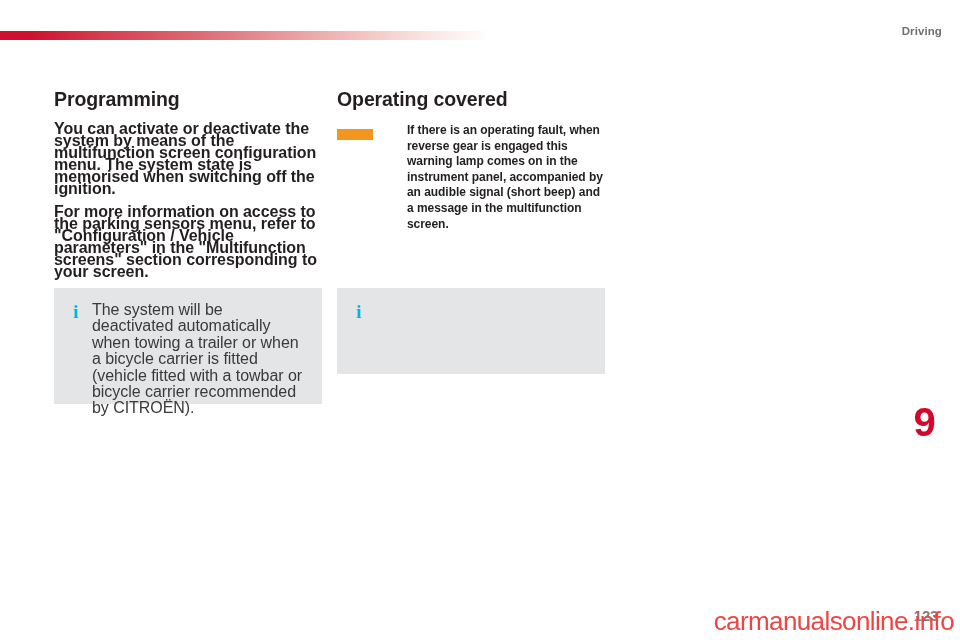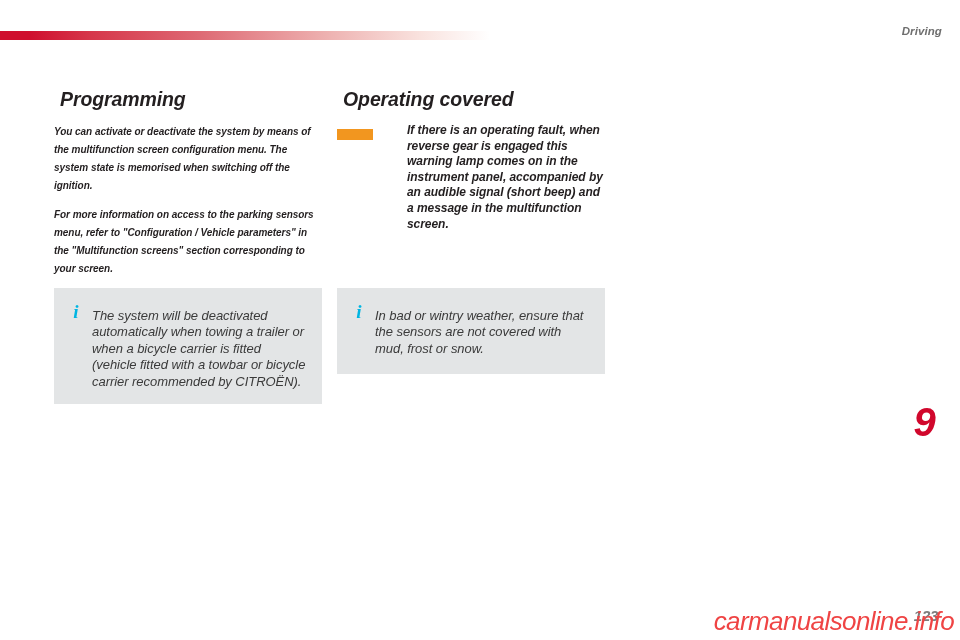--- a/index.html
+++ b/index.html
@@ -13,21 +13,20 @@
     font-family: "Liberation Sans", sans-serif;
     overflow: hidden;
     position: relative;
   }
 
   .page {
     position: absolute;
     inset: 0;
     width: 960px;
     height: 640px;
-    font-style: italic;
   }
 
   
   .header-rule {
     position: absolute;
     left: 0;
     top: 31px;
     width: 490px;
     height: 9px;
     background: linear-gradient(to right,
@@ -53,34 +52,34 @@
   
   .col {
     position: absolute;
     top: 88px;
     width: 268px;
   }
   .col-left  { left: 54px; }
   .col-right { left: 337px; }
 
   h2.section-title {
-    margin: 0 0 13px 6px;
+    margin: 0 0 13px 0;
     font-size: 19.5px;
     font-weight: bold;
     color: #231f20;
     letter-spacing: -0.1px;
     line-height: 22px;
   }
 
   p.lead {
     margin: 0;
-    font-size: 10px;
+    font-size: 16px;
     font-weight: bold;
     color: #231f20;
-    line-height: 18px;
+    line-height: 12px;
     letter-spacing: -0.05px;
   }
   p.lead + p.lead { margin-top: 11px; }
 
   
   .warning-block {
     position: relative;
     min-height: 40px;
   }
   .warning-marker {
@@ -126,22 +125,22 @@
     width: 10px;
     font-size: 19px;
     font-weight: bold;
     font-family: "Liberation Serif", serif;
     color: #00b5e2;
     line-height: 20px;
     text-align: center;
   }
   .info-text {
     margin: 0;
-    padding: 20px 16px 0 38px;
-    font-size: 13px;
+    padding: 14px 16px 0 38px;
+    font-size: 16px;
     color: #3a3a3a;
     line-height: 16.4px;
     letter-spacing: -0.05px;
   }
 
   
   .chapter-tab {
     position: absolute;
     left: 900px;
     top: 398px;
@@ -203,21 +202,20 @@
     </div>
   </div>
 
   <div class="info-box info-box-left">
     <span class="info-icon">i</span>
     <p class="info-text">The system will be deactivated automatically when towing a trailer or when a bicycle carrier is fitted (vehicle fitted with a towbar or bicycle carrier recommended by CITROËN).</p>
   </div>
 
   <div class="info-box info-box-right">
     <span class="info-icon">i</span>
-    <p class="info-text">In bad or wintry weather, ensure that the sensors are not covered with mud, frost or snow.</p>
   </div>
 
   <div class="chapter-tab">
     <span class="chapter-tab-number">9</span>
   </div>
 
   <div class="page-number">123</div>
   <div class="watermark">carmanualsonline.info</div>
 
 </div>

